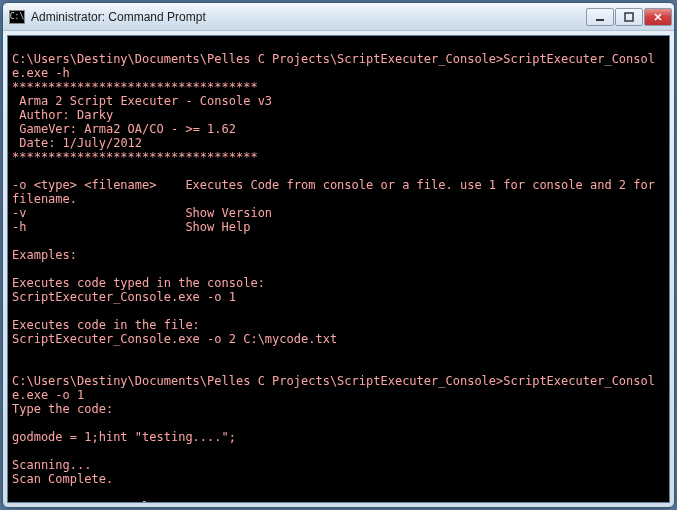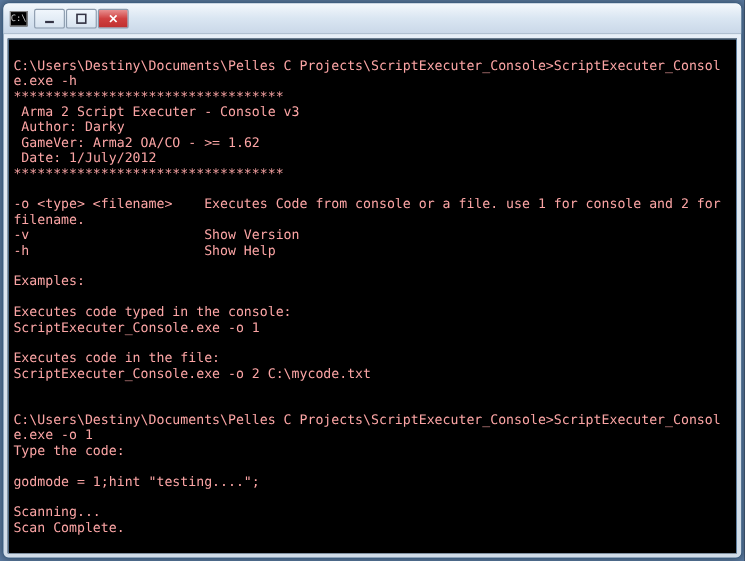--- a/index.html
+++ b/index.html
@@ -97,20 +97,21 @@
 .console::-webkit-scrollbar { width: 16px; }
 .console::-webkit-scrollbar-track { background: #e8e8e8; }
 .console::-webkit-scrollbar-thumb { background: #c0c8d0; border: 1px solid #a0a8b0; }
 </style>
 </head>
 <body>
 
 <div class="window">
   <div class="titlebar">
     <div class="title-icon">C:\</div>
+    <div class="title-text">Administrator: Command Prompt</div>
     <div class="win-buttons">
       <div class="win-btn min">
         <svg width="10" height="10" viewBox="0 0 10 10">
             <rect x="1" y="7" width="8" height="2" fill="#334"></rect>
           </svg>
       </div>
       <div class="win-btn max">
         <svg width="10" height="10" viewBox="0 0 10 10">
             <rect x="1" y="1" width="8" height="8" fill="none" stroke="#334" stroke-width="1.5"></rect>
           </svg>

